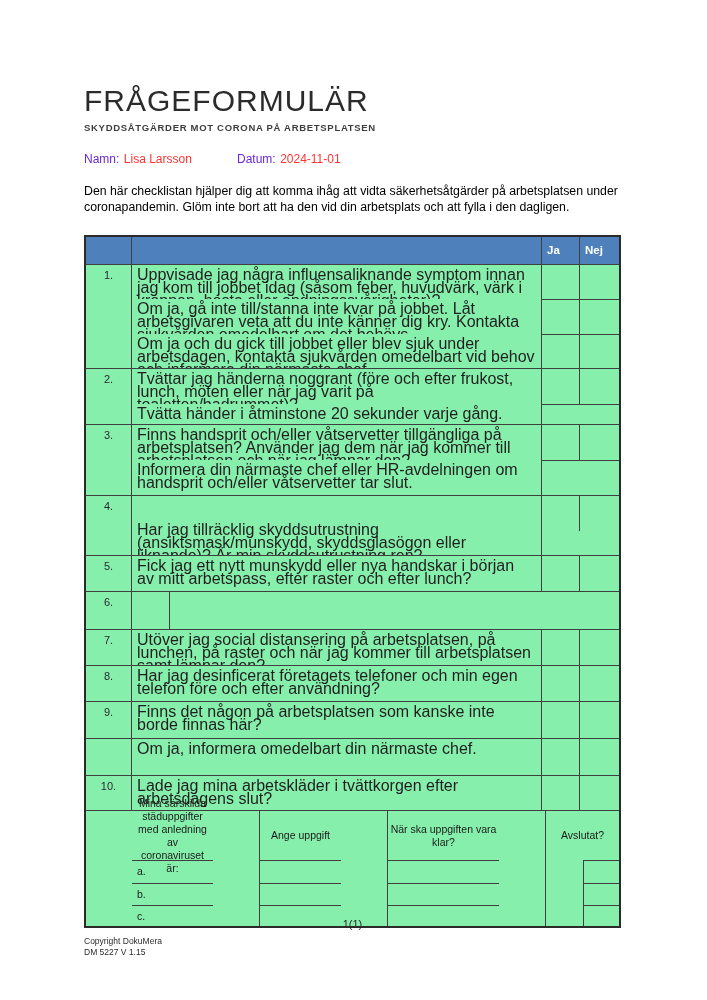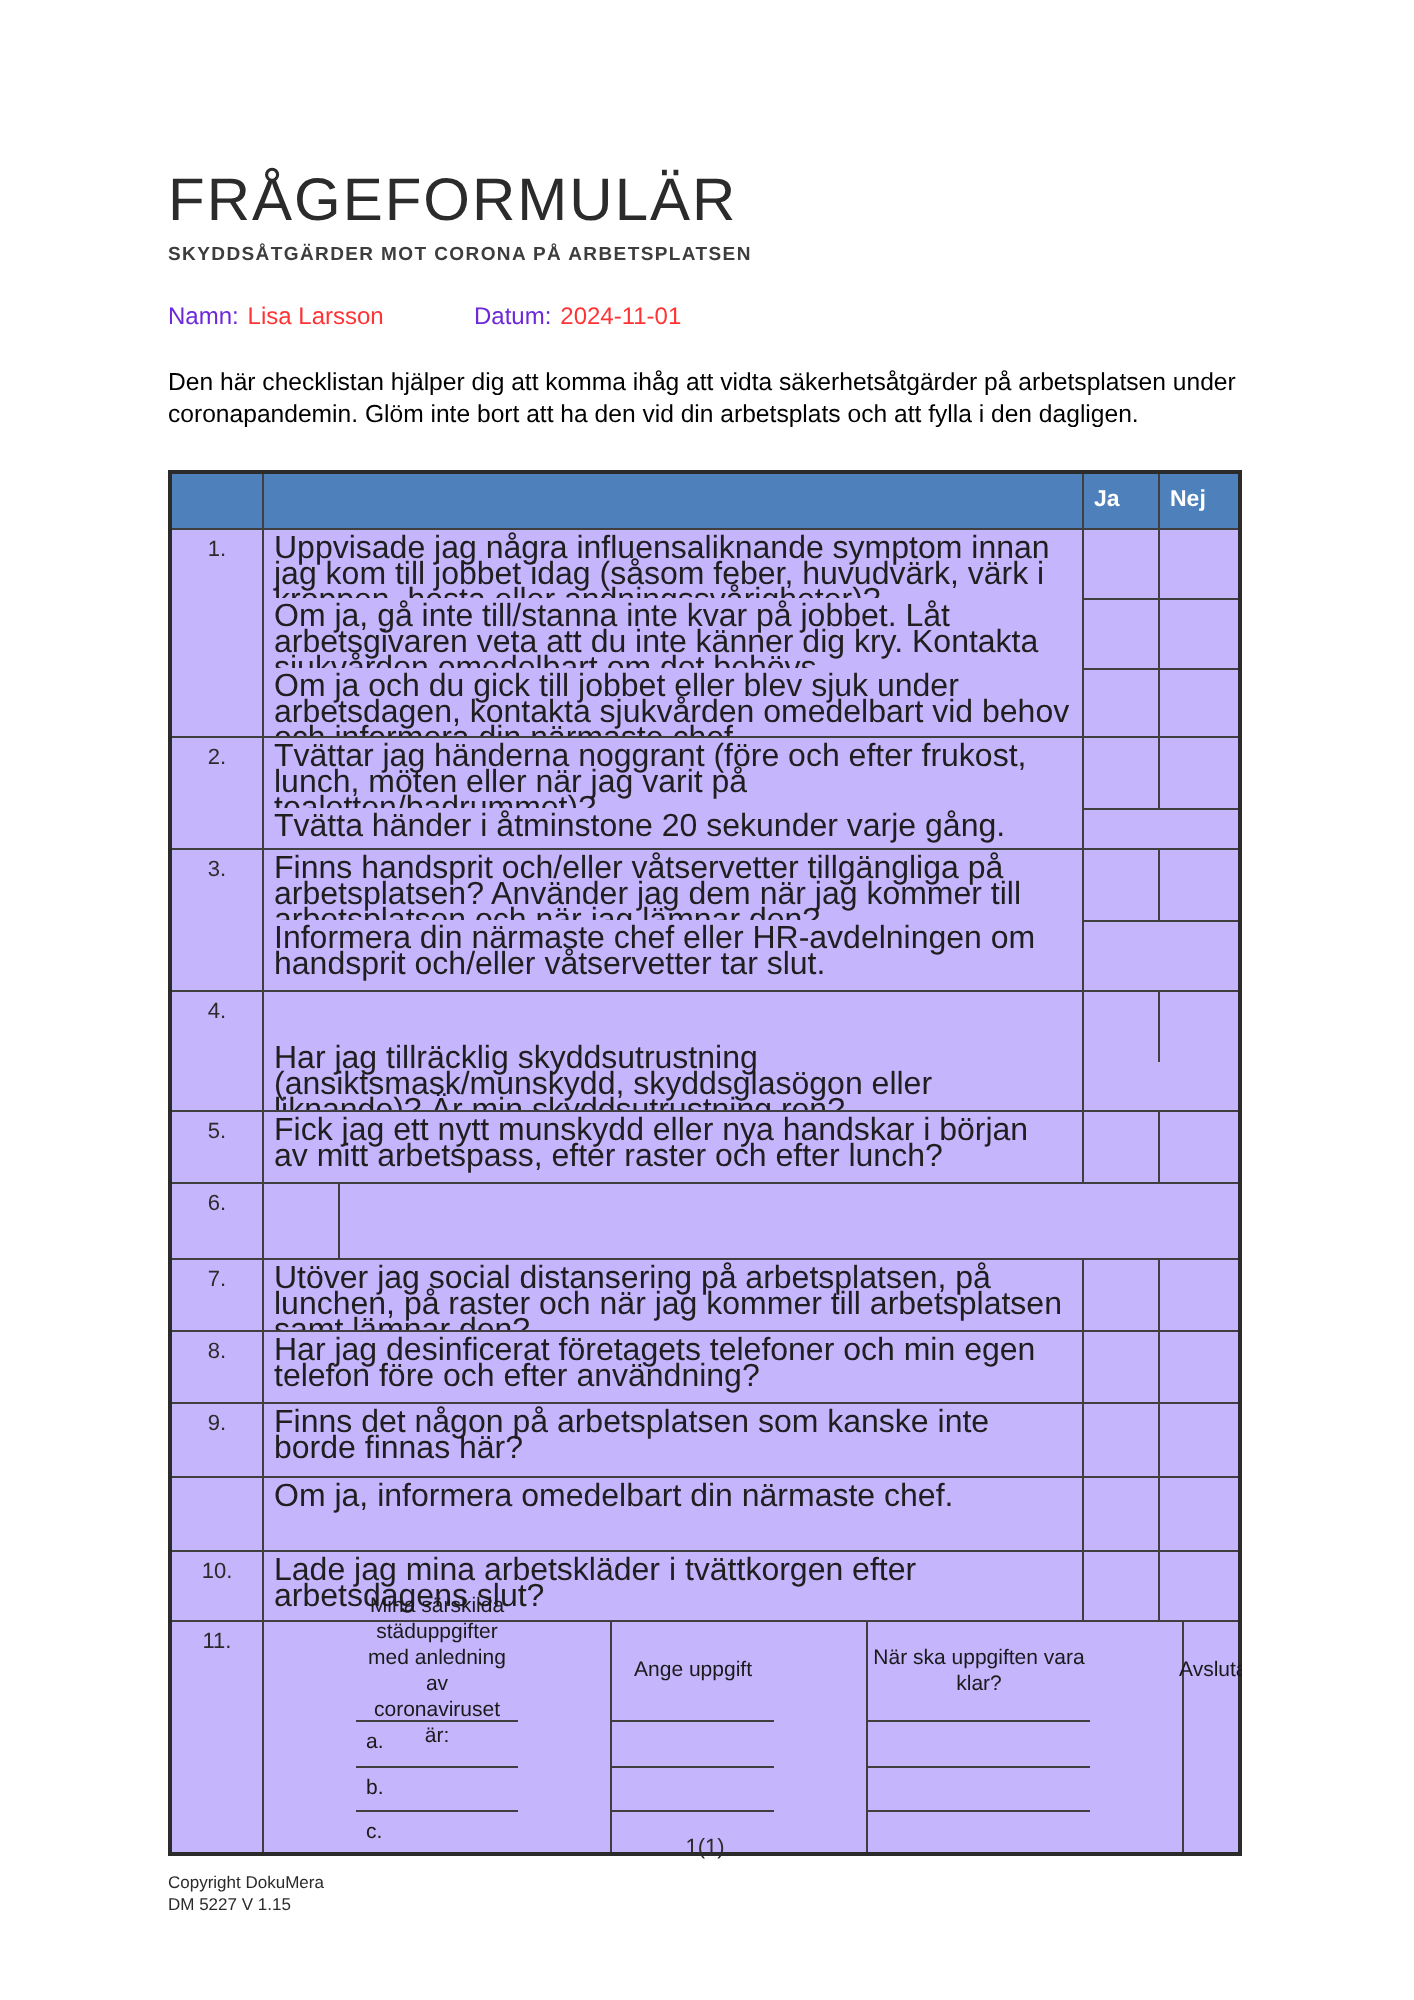--- a/index.html
+++ b/index.html
@@ -35,21 +35,21 @@
   .red-value { color: var(--red); font-size: 12px; margin-top: 15px; }
   .intro {
     position: absolute; left: 84px; top: 184px; width: 548px;
     font-size: 12.3px; line-height: 15.5px; color: #000000;
   }
 
   .checklist {
     position: absolute; left: 84px; top: 235px; width: 537px;
     border: 2px solid var(--b-dark);
     box-sizing: border-box;
-    background: #c4b5fd;
+    background: #86efac;
   }
   .thead { display: flex; height: 27px; background: var(--blue); }
   .thead > div {
     box-sizing: border-box; color: #ffffff; font-weight: 700; font-size: 11.5px;
     line-height: 26px; padding-left: 5px;
   }
   .h-num { width: 46px; border-right: 1px solid var(--b-line); }
   .h-q   { flex: 1;     border-right: 1px solid var(--b-line); }
   .h-ja  { width: 38px; border-right: 1px solid var(--b-line); }
   .h-nej { width: 39px; }
@@ -268,21 +268,20 @@
           <div class="a-col">
             <div class="a-sub" style="height: 34px;">
               <div class="ja-cell"></div>
               <div class="nej-cell"></div>
             </div>
           </div>
         </div>
       </div>
 
     <div class="row">
-      <div class="num-cell">11.</div>
       <div class="r11-grid">
         <div class="r11-head">Mina särskilda städuppgifter med anledning av coronaviruset är:</div>
         <div class="r11-head bl">Ange uppgift</div>
         <div class="r11-head bl">När ska uppgiften vara klar?</div>
         <div class="r11-head bl span2">Avslutat?</div>
 
       <div class="r11-item-label bt">a.</div>
           <div class="bl bt"></div>
           <div class="bl bt"></div>
           <div class="bl bt"></div>

